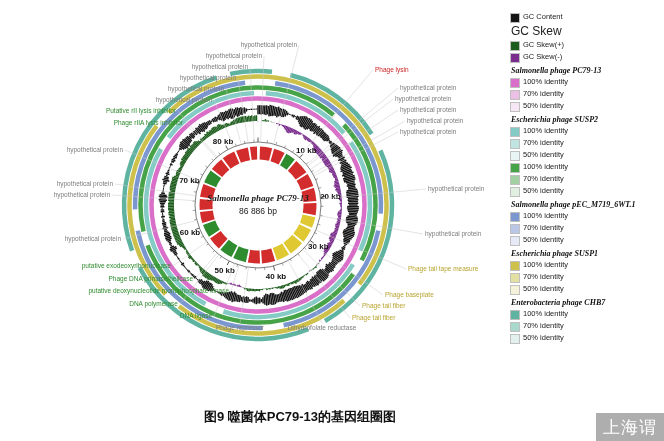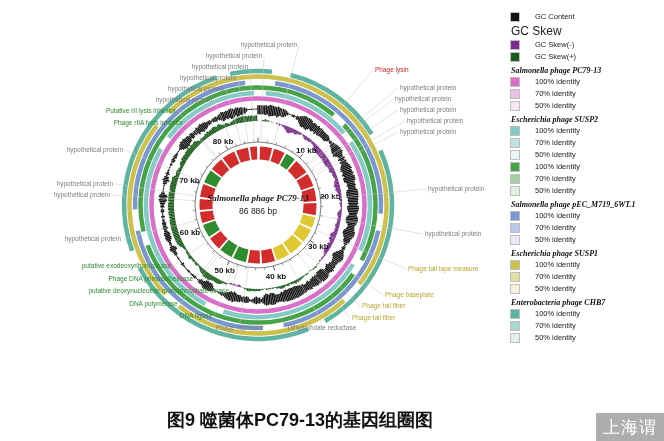--- a/index.html
+++ b/index.html
@@ -5,26 +5,26 @@
   *{box-sizing:border-box;margin:0;padding:0;}
   html,body{width:664px;height:441px;}
   body{position:relative;background:#ffffff;font-family:"Liberation Sans",sans-serif;overflow:hidden;}
   .stage{position:absolute;inset:0;}
   #genome-svg{position:absolute;left:0;top:0;}
   .center-title{font-family:"Liberation Serif",serif;font-style:italic;font-weight:600;font-size:9px;fill:#1a1a1a;}
   .center-sub{font-family:"Liberation Sans",sans-serif;font-size:8.5px;fill:#1a1a1a;}
   .kb-label{font-family:"Liberation Sans",sans-serif;font-weight:700;font-size:8px;fill:#111;}
   .glabel{font-family:"Liberation Sans",sans-serif;font-size:6.5px;}
   .legend{position:absolute;left:511px;top:12px;width:152px;}
-  .legend-row{display:flex;align-items:center;margin-bottom:2px;gap:12px;}
+  .legend-row{display:flex;align-items:flex-end;margin-bottom:2px;}
   .swatch{display:inline-block;width:8px;height:8px;margin-right:4px;outline:0.5px solid rgba(0,0,0,0.25);flex:0 0 8px;}
   .legend-label{font-size:7.5px;color:#222;line-height:10px;}
   .legend-subhead{font-size:12px;color:#222;margin:2px 0 2px;}
   .legend-header{font-family:"Liberation Serif",serif;font-style:italic;font-weight:700;font-size:8px;color:#111;margin:4px 0 2px;}
-  .caption{position:absolute;left:0;top:408px;width:600px;text-align:center;font-weight:700;font-size:18px;color:#111;}
+  .caption{position:absolute;left:0;top:408px;width:600px;text-align:center;font-weight:700;font-size:13px;color:#111;}
   .watermark{position:absolute;right:0;bottom:0;width:68px;height:28px;background:rgba(165,165,165,0.9);color:#fff;display:flex;align-items:center;justify-content:center;font-size:17px;letter-spacing:1px;}
 </style>
 </head>
 <body>
 
 <div class="stage">
 
   <svg id="genome-svg" width="510" height="400" viewBox="0 0 510 400">
     <g id="gen-rings">
         <path d="M 258.0 71.0 A 134 134 0 0 1 272.0 71.7" fill="none" stroke="#5fb3a1" stroke-width="4.5"></path>
@@ -923,26 +923,26 @@
     <text x="258" y="214" text-anchor="middle" class="center-sub">86 886 bp</text>
   </svg>
 
   <div class="legend" id="legend">
       <div class="legend-row">
         <span class="swatch" style="background: rgb(20, 20, 20);"></span>
         <span class="legend-label">GC Content</span>
       </div>
       <div class="legend-subhead">GC Skew</div>
       <div class="legend-row">
+        <span class="swatch" style="background: rgb(28, 92, 28);"></span>
+        <span class="legend-label">GC Skew(+)</span>
+      </div>
+      <div class="legend-row">
         <span class="swatch" style="background: rgb(122, 45, 140);"></span>
         <span class="legend-label">GC Skew(-)</span>
-      </div>
-      <div class="legend-row">
-        <span class="swatch" style="background: rgb(28, 92, 28);"></span>
-        <span class="legend-label">GC Skew(+)</span>
       </div>
       <div class="legend-header">Salmonella phage PC79-13</div>
       <div class="legend-row">
         <span class="swatch" style="background: rgb(217, 111, 201);"></span>
         <span class="legend-label">100% identity</span>
       </div>
       <div class="legend-row">
         <span class="swatch" style="background: rgb(235, 192, 228);"></span>
         <span class="legend-label">70% identity</span>
       </div>

